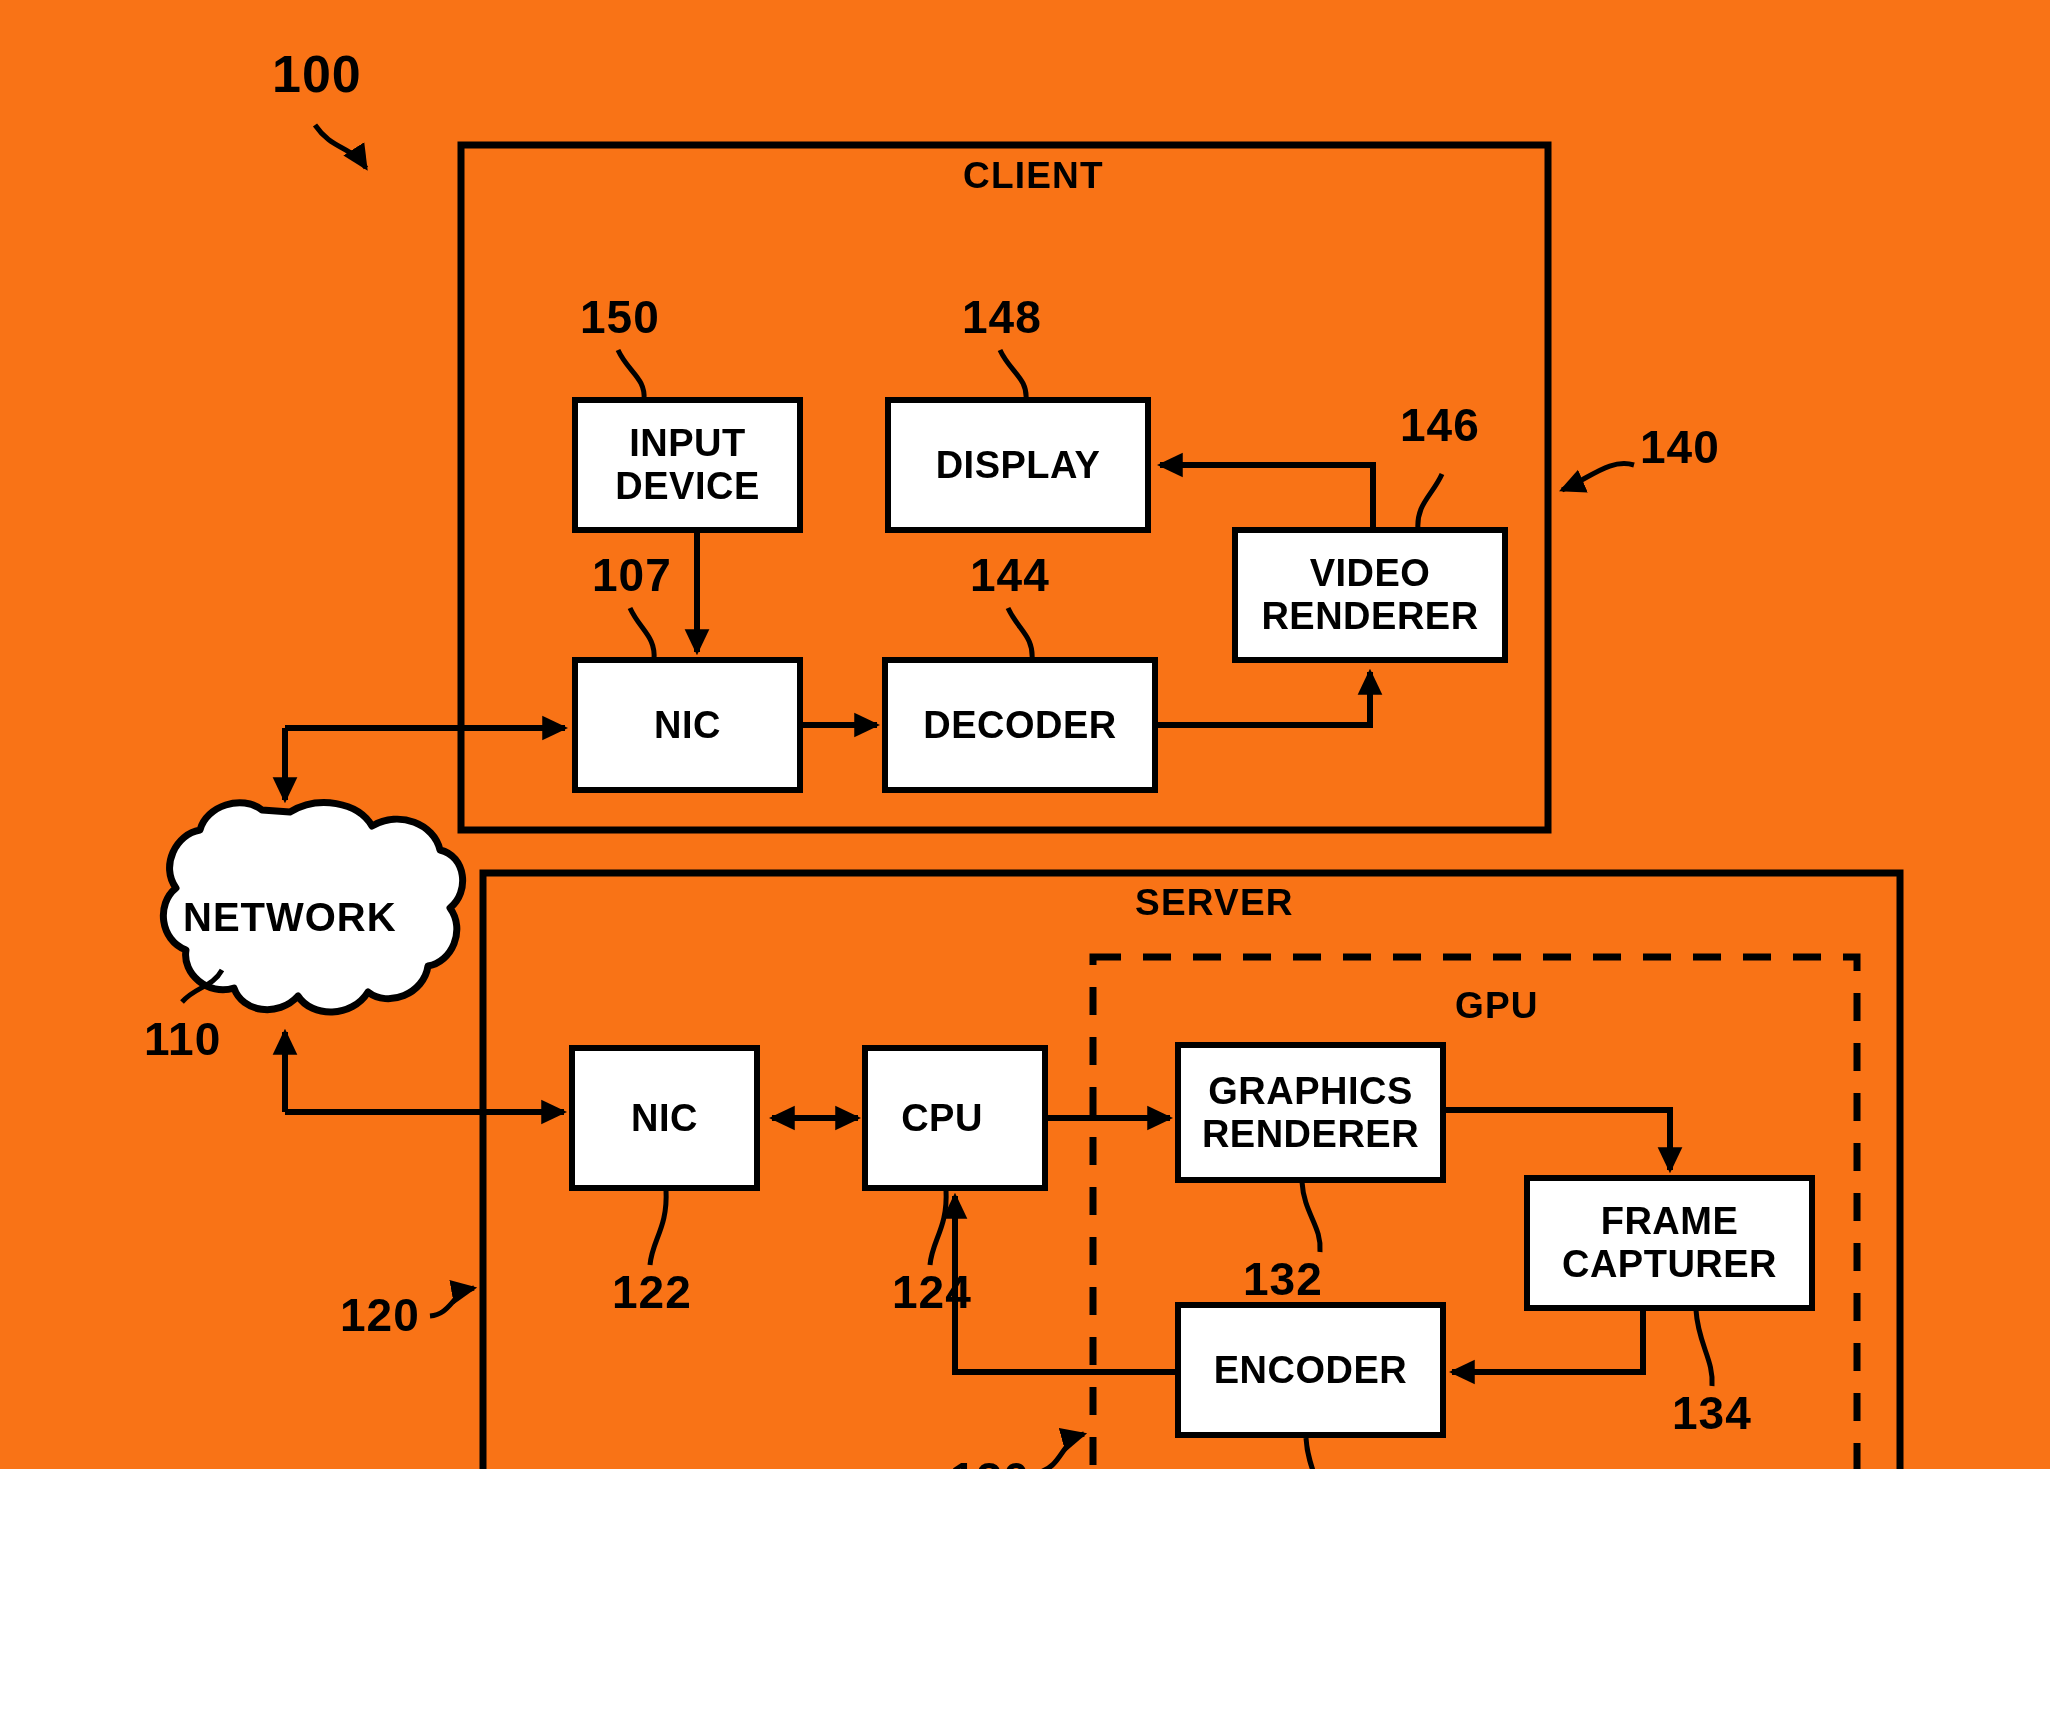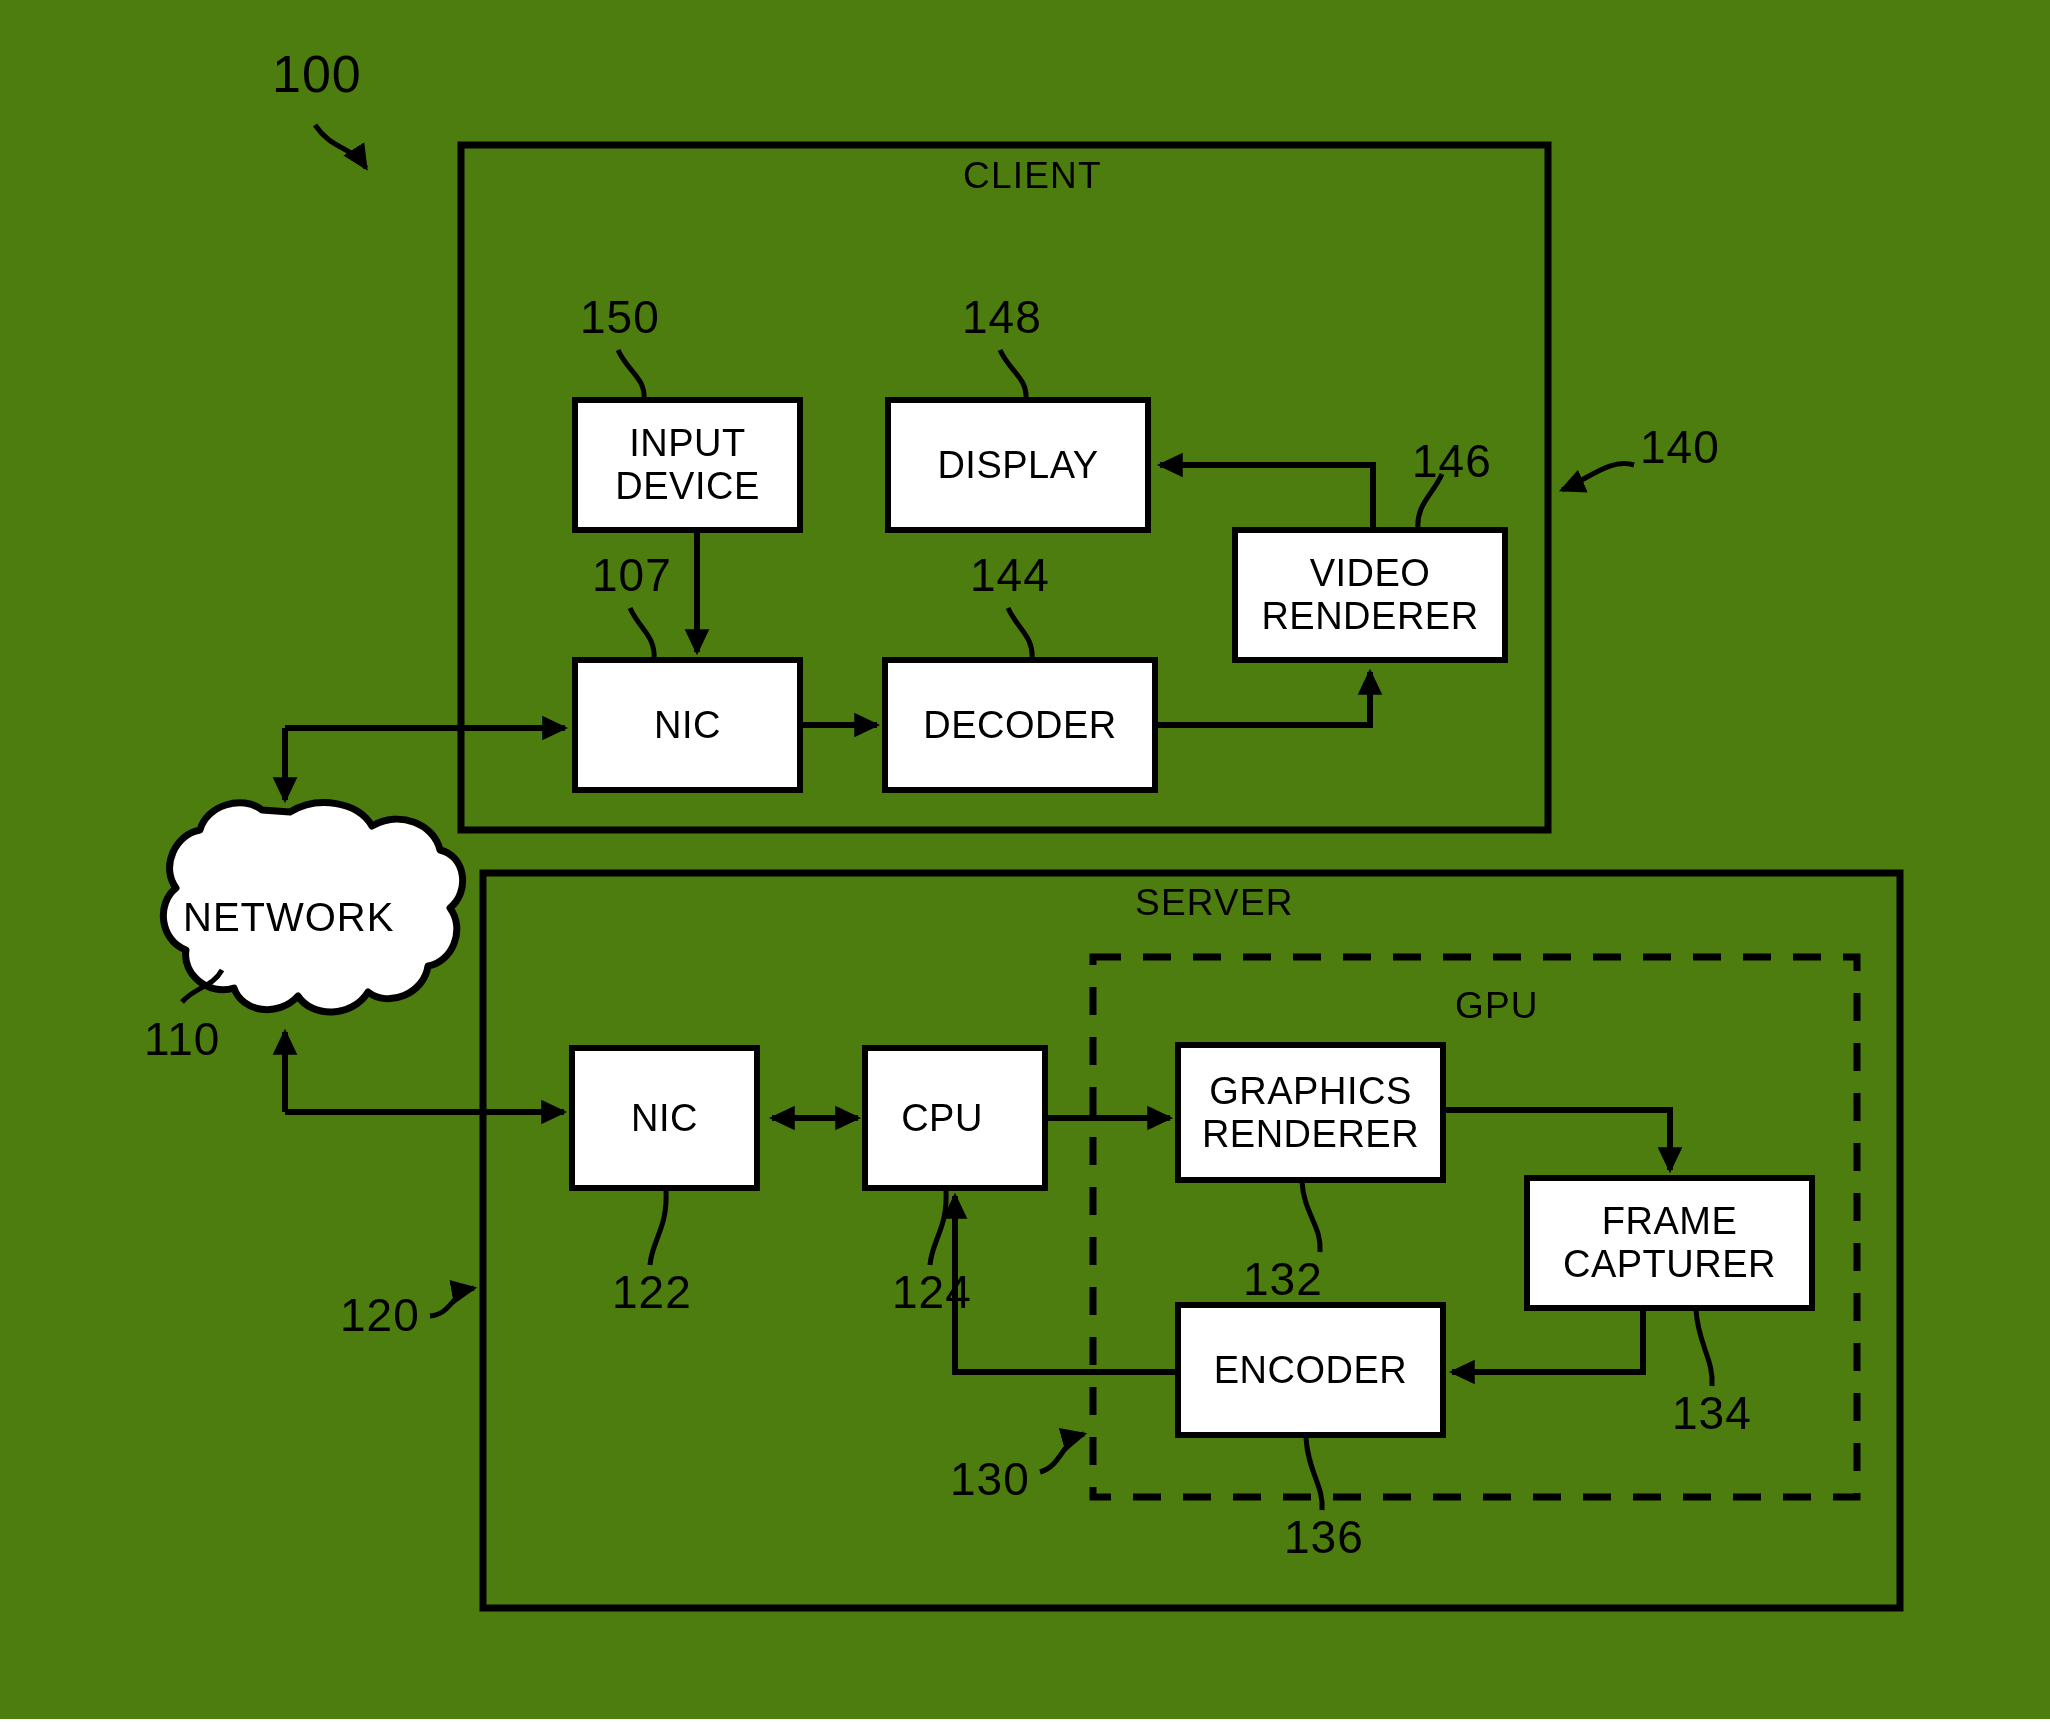--- a/index.html
+++ b/index.html
@@ -1,17 +1,17 @@
 <!DOCTYPE html>
 <html><head>
 <meta charset="utf-8">
 <style>
   html,body{margin:0;padding:0;background:#ffffff;}
   body{width:2050px;height:1723px;font-family:"Liberation Sans",sans-serif;color:#000;}
-  #stage{position:relative;width:2050px;height:1719px;overflow:hidden;background:#4d7c0f;}
+  #stage{position:relative;width:2050px;height:1469px;overflow:hidden;background:#f97316;font-weight:bold;}
   svg.layer{position:absolute;left:0;top:0;width:2050px;height:1723px;}
   .boxlabel{
     position:absolute;display:flex;align-items:center;justify-content:center;
     text-align:center;line-height:1.12;font-size:38px;letter-spacing:0.5px;
     font-family:"Liberation Sans",sans-serif;color:#000;white-space:pre-line;
     pointer-events:none;
   }
   .reftext{
     position:absolute;font-size:46px;font-family:"Liberation Sans",sans-serif;
     color:#000;letter-spacing:1px;white-space:nowrap;
@@ -131,21 +131,21 @@
   <div class="boxlabel" style="left:572px;top:1048px;width:185px;height:140px;">NIC</div>
   <div class="boxlabel" style="left:852px;top:1048px;width:180px;height:140px;">CPU</div>
   <div class="boxlabel" style="left:1178px;top:1045px;width:265px;height:135px;">GRAPHICS
 RENDERER</div>
   <div class="boxlabel" style="left:1527px;top:1178px;width:285px;height:130px;">FRAME
 CAPTURER</div>
   <div class="boxlabel" style="left:1178px;top:1305px;width:265px;height:130px;">ENCODER</div>
 
   <div class="reftext" style="left:580px;top:290px;">150</div>
   <div class="reftext" style="left:962px;top:290px;">148</div>
-  <div class="reftext" style="left:1400px;top:434px;margin-left:12px;">146</div>
+  <div class="reftext" style="left:1400px;top:398px;">146</div>
   <div class="reftext" style="left:1640px;top:420px;">140</div>
   <div class="reftext" style="left:592px;top:548px;">107</div>
   <div class="reftext" style="left:970px;top:548px;">144</div>
   <div class="reftext" style="left:112px;top:1012px;margin-left:32px;">110</div>
   <div class="reftext" style="left:340px;top:1288px;">120</div>
   <div class="reftext" style="left:612px;top:1265px;">122</div>
   <div class="reftext" style="left:892px;top:1265px;">124</div>
   <div class="reftext" style="left:1243px;top:1252px;">132</div>
   <div class="reftext" style="left:1672px;top:1386px;">134</div>
   <div class="reftext" style="left:950px;top:1452px;">130</div>

